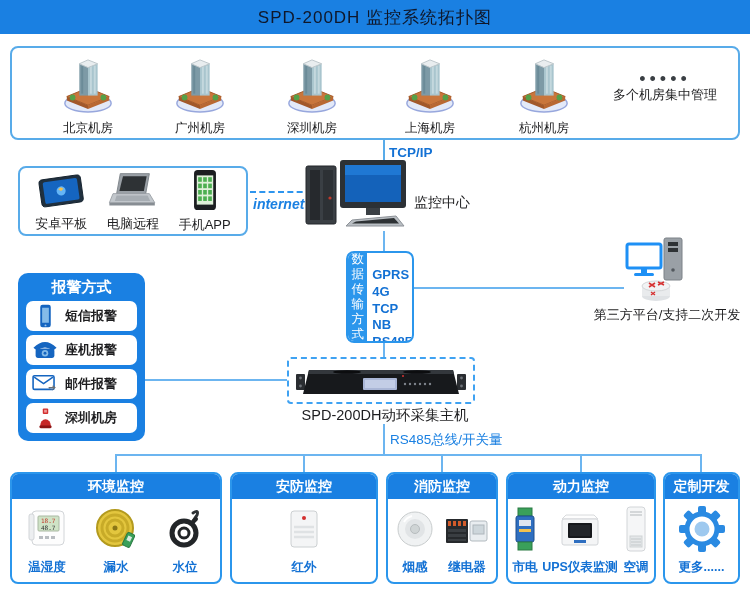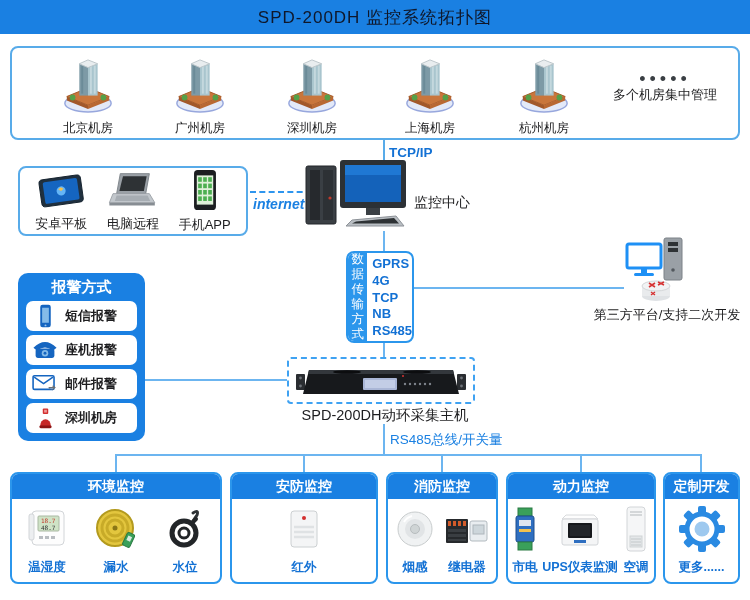--- a/index.html
+++ b/index.html
@@ -34,21 +34,21 @@
   .remote-item { text-align:center; }
   .remote-item .lbl { font-size:13px; color:#1d1d1f; margin-top:1px; }
 
   
   .trans { position:absolute; left:346px; top:251px; width:68px; height:92px; border:2px solid #2b96ec;
            border-radius:8px; background:#fff; display:flex; overflow:hidden; }
   .trans-strip { width:20px; background:#2b96ec; color:#fff; font-size:12.5px; line-height:15px;
                  display:flex; align-items:center; justify-content:center; text-align:center;
                  word-break:break-all; padding:2px 0; }
   .trans-strip span { width:14px; display:block; }
-  .trans-list { flex:1; padding:3px 0 0 5px; color:#1371d4; font-size:13px; font-weight:bold; line-height:16.8px; }
+  .trans-list { flex:1; padding:14px 0 0 5px; color:#1371d4; font-size:13px; font-weight:bold; line-height:16.8px; }
 
   
   .alarm { position:absolute; left:18px; top:273px; width:127px; height:168px; background:#1a80e2;
            border-radius:10px; padding:5px 8px 0 8px; }
   .alarm-title { color:#fff; font-size:15px; font-weight:bold; text-align:center; margin-bottom:4px; }
   .alarm-item { background:#fff; border-radius:7px; height:30px; margin-bottom:4px; display:flex;
                 align-items:center; padding:0 6px; }
   .alarm-item:last-child { margin-bottom:0; }
   .alarm-item .lbl { font-size:13px; font-weight:bold; color:#1d1d1f; margin-left:7px; }
   .alarm-ic { width:26px; display:flex; justify-content:center; }

